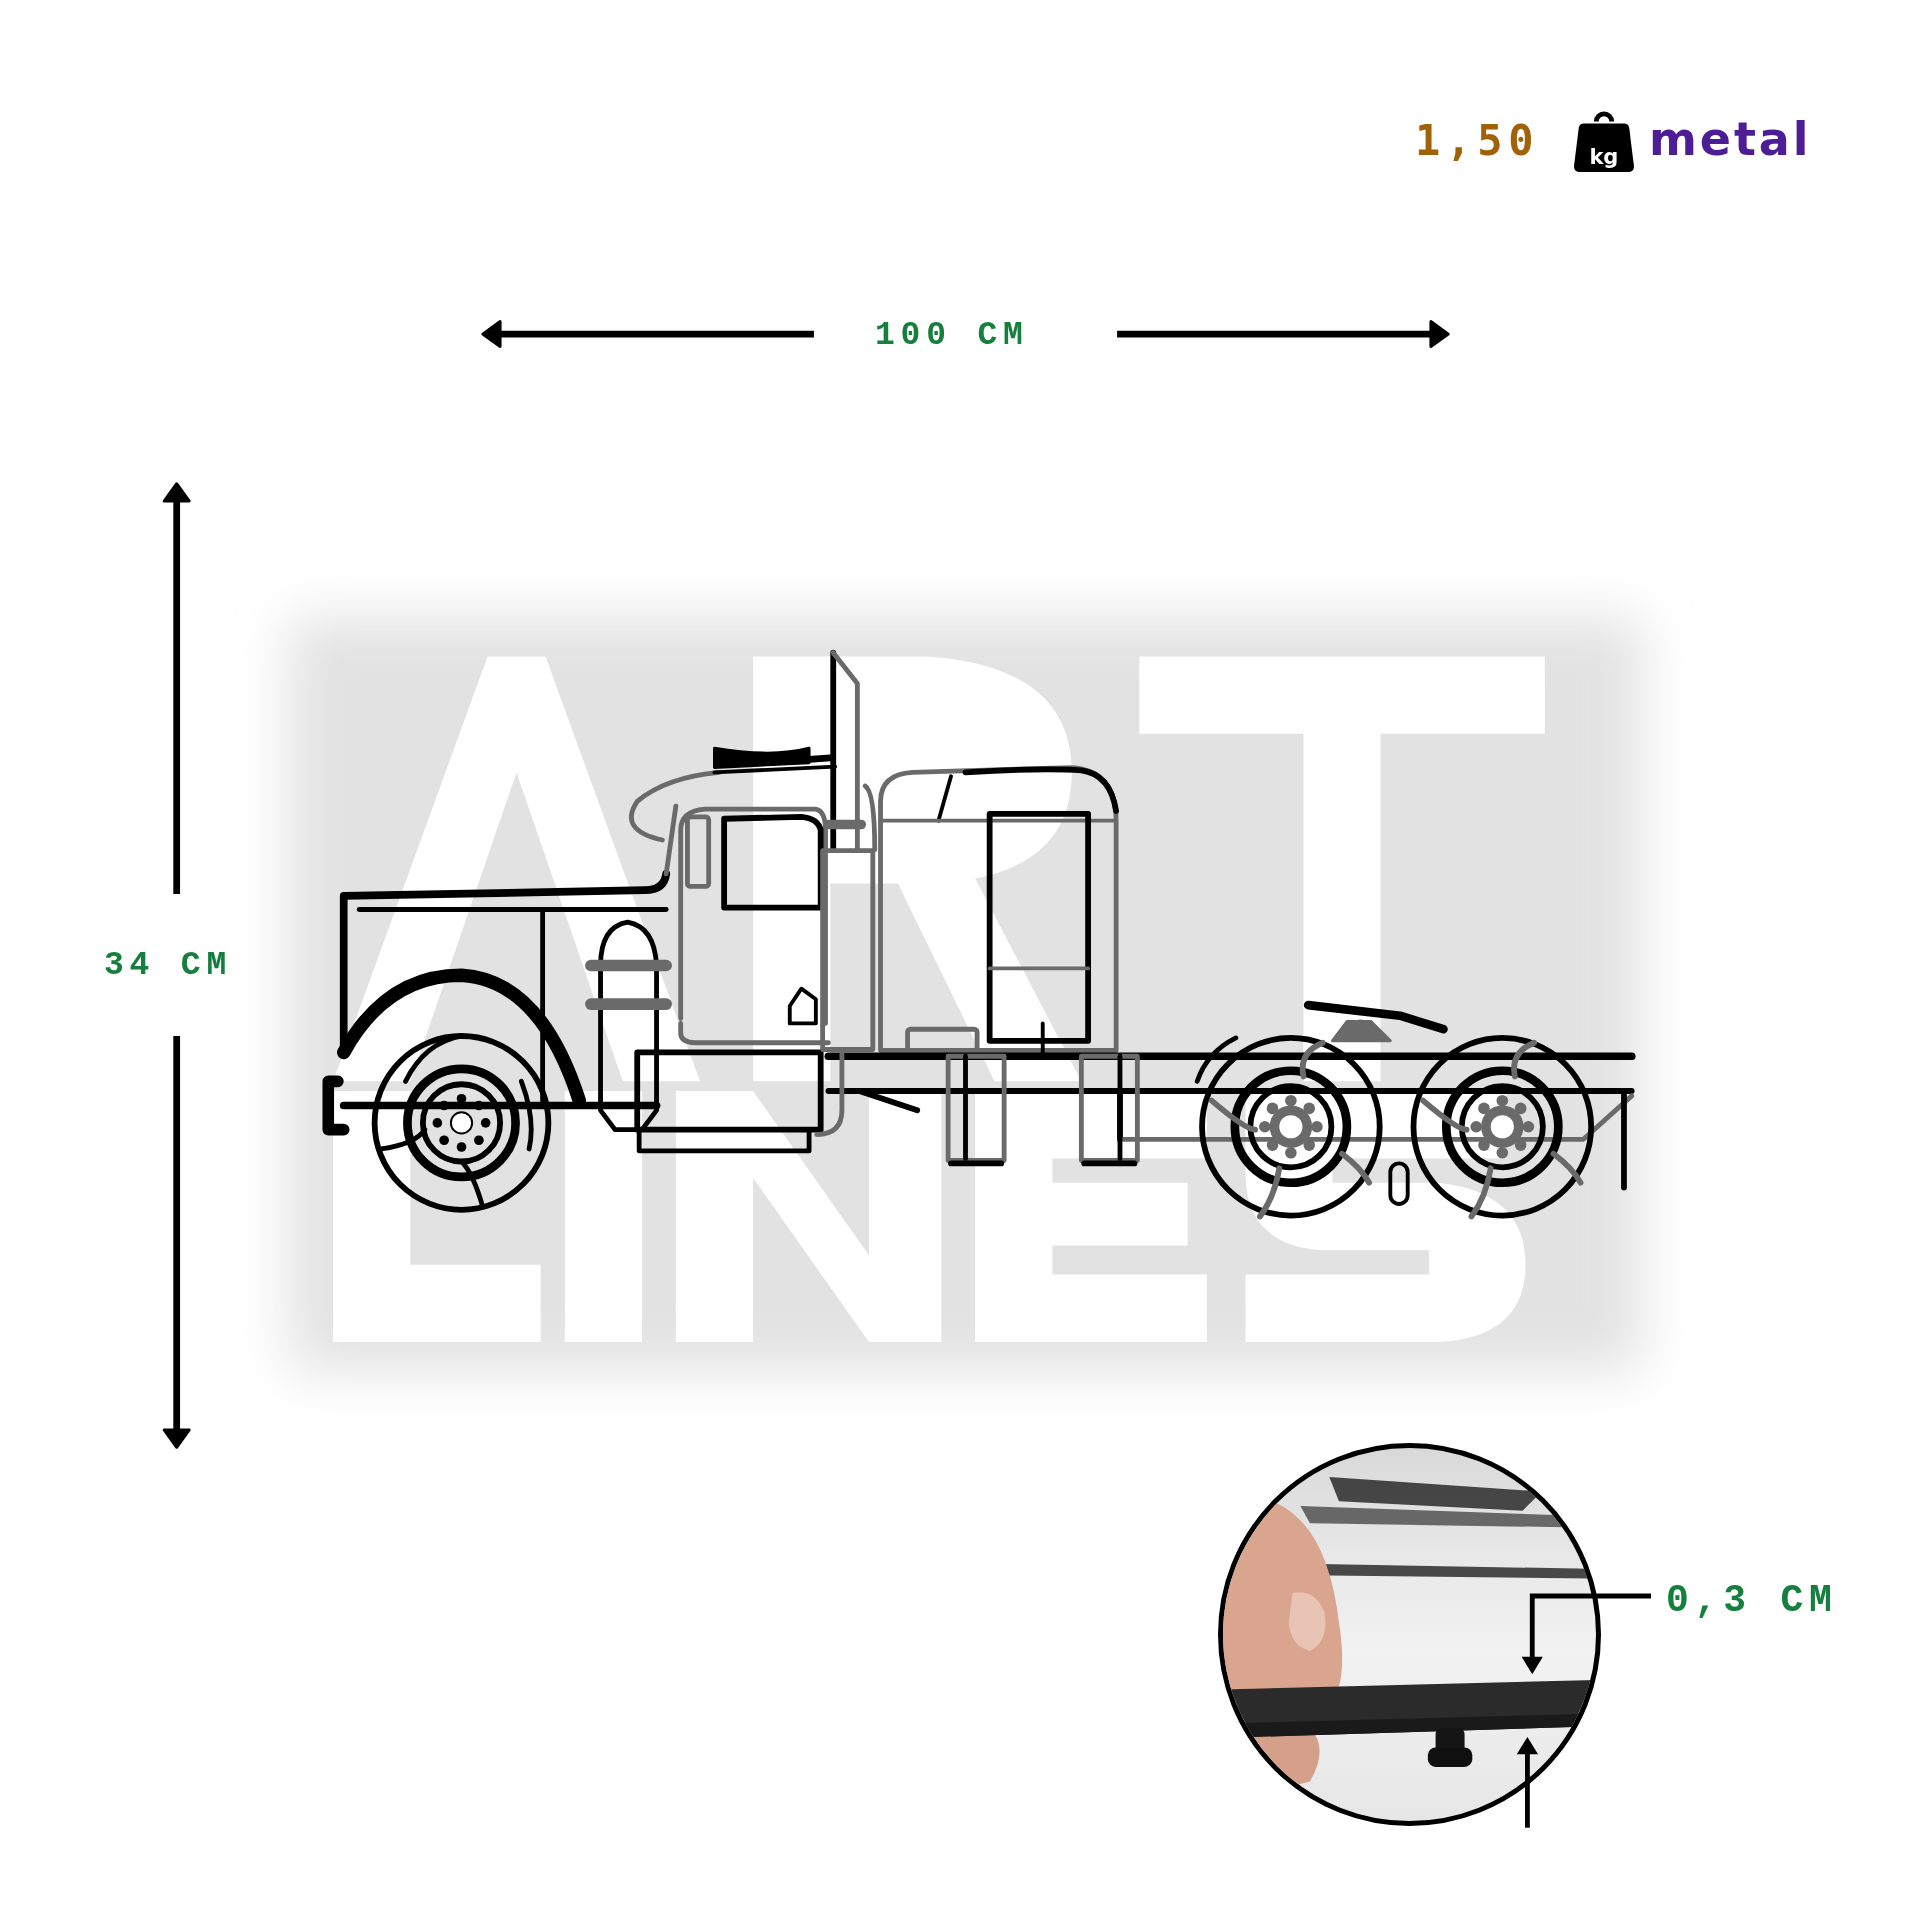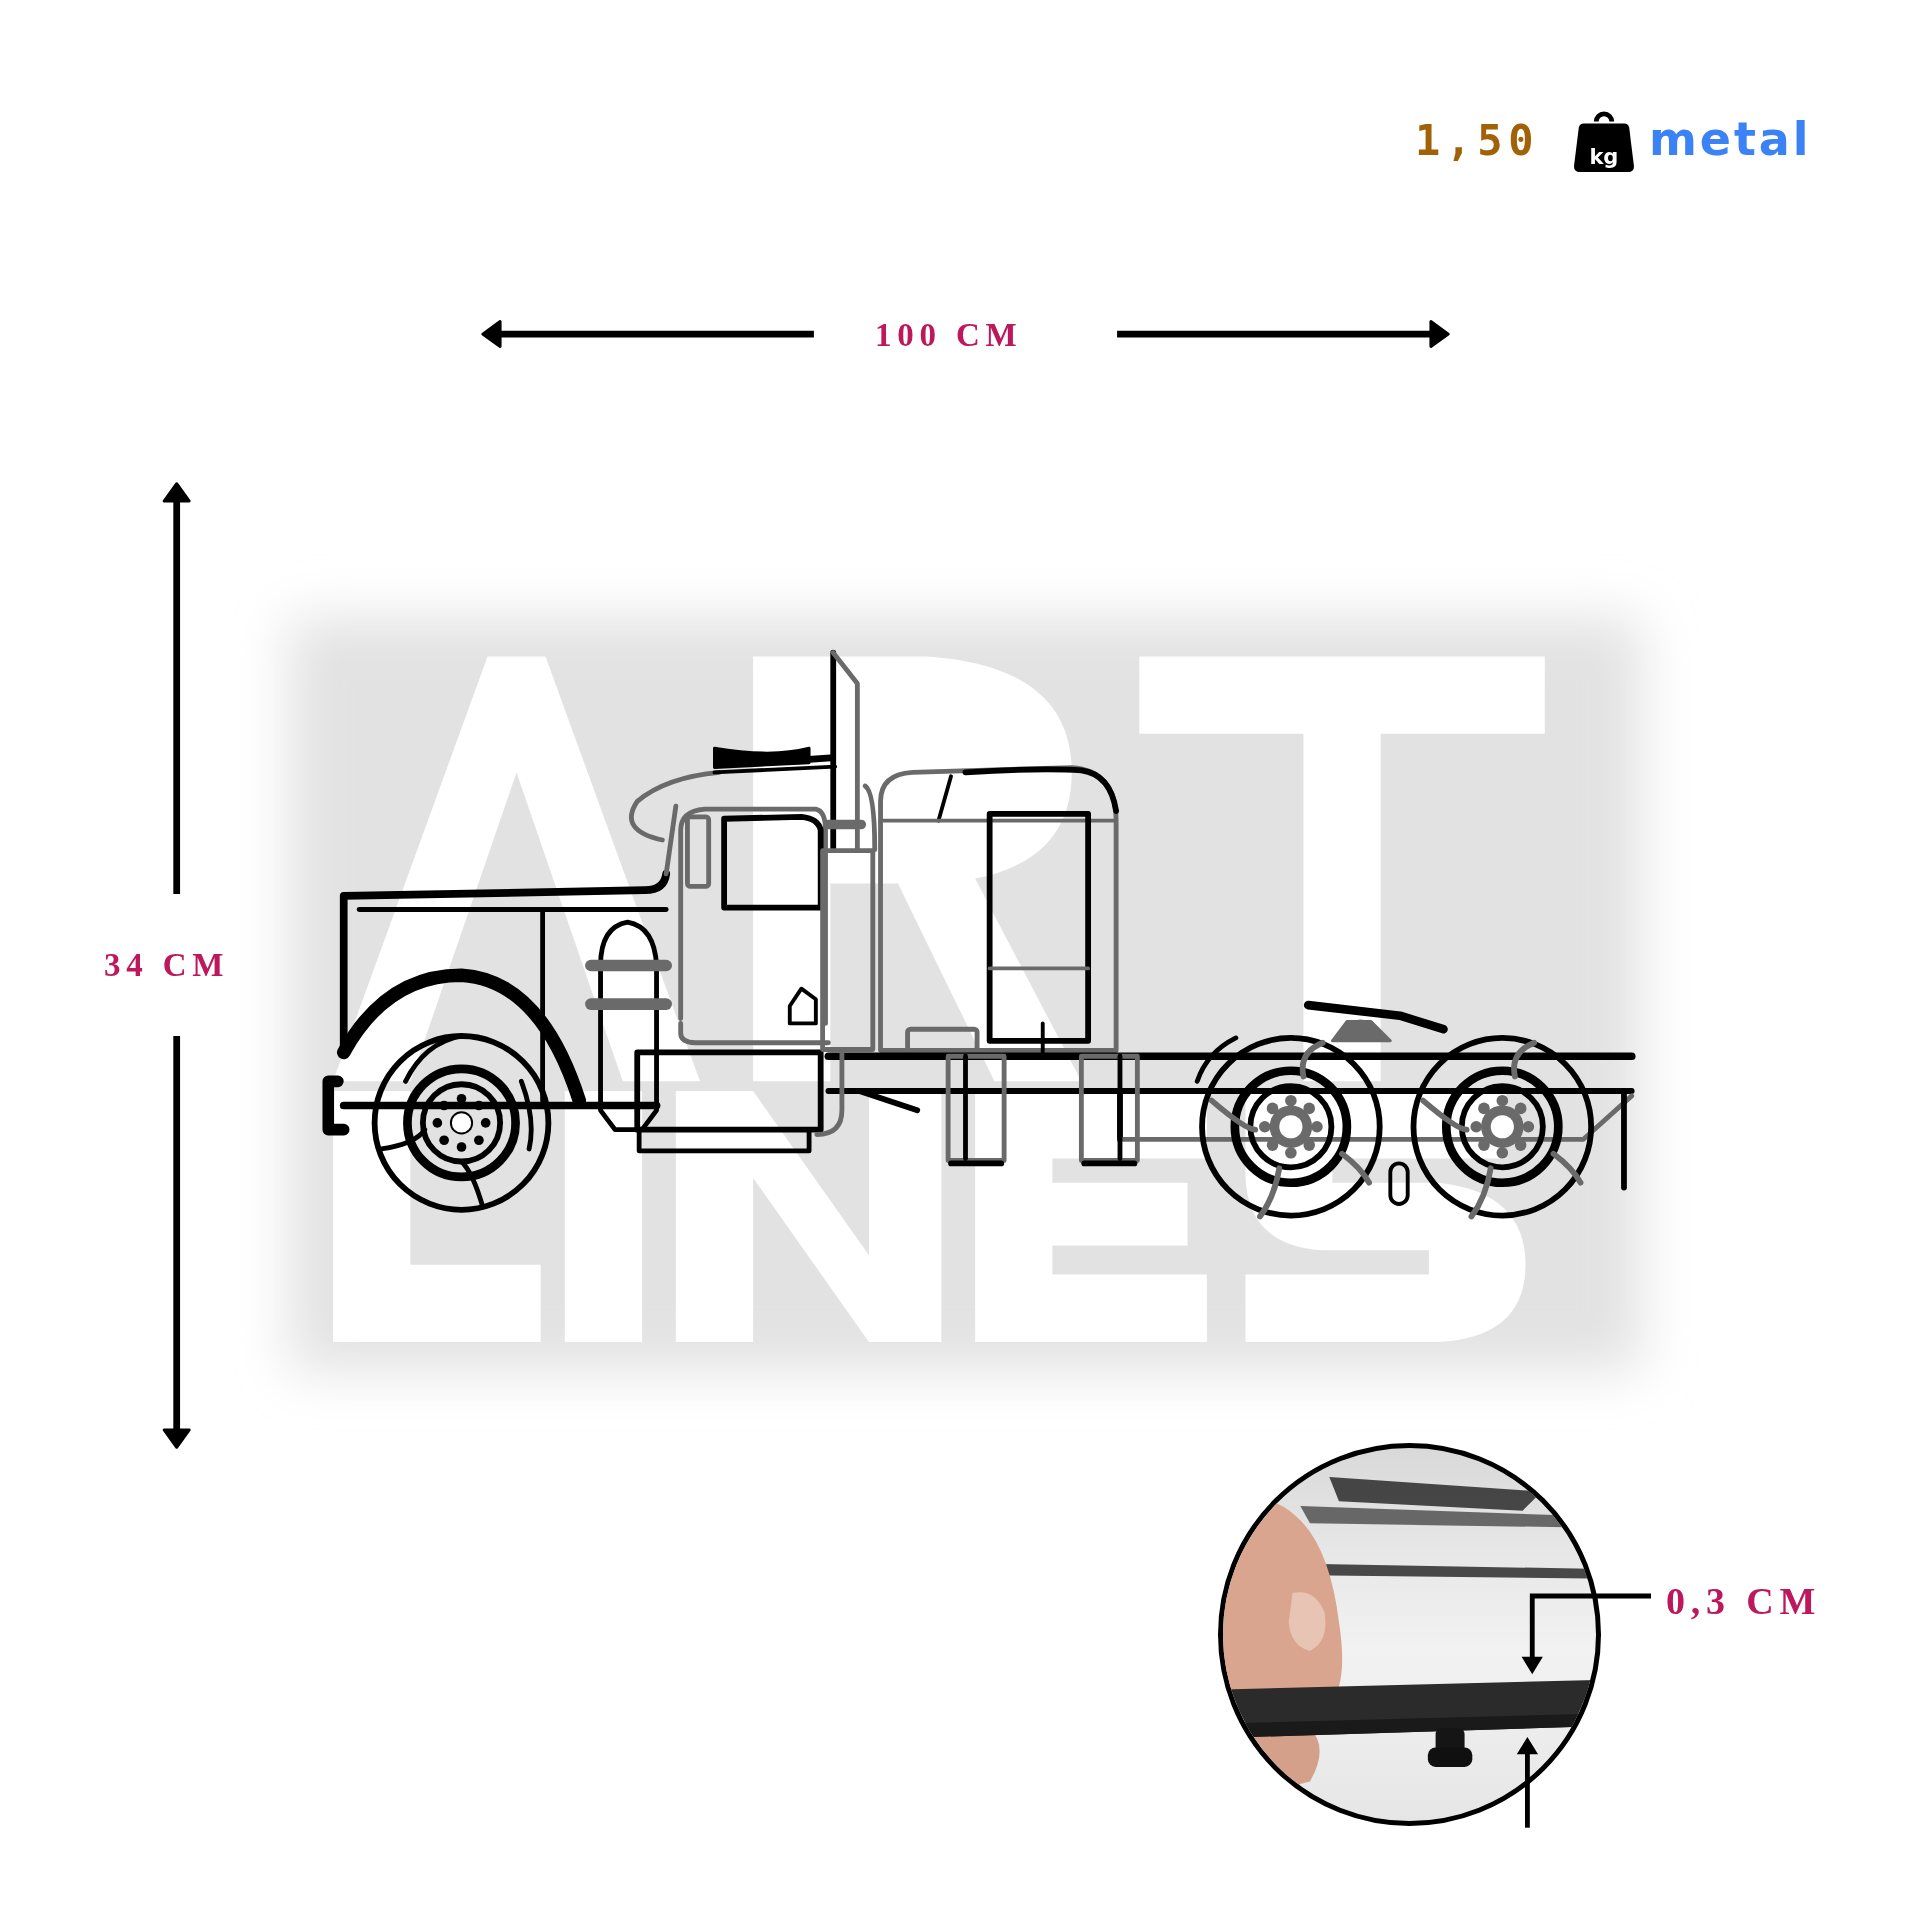--- a/index.html
+++ b/index.html
@@ -1,42 +1,42 @@
 <!DOCTYPE html>
 <html><head>
 <meta charset="utf-8">
 <style>
   html, body { margin: 0; padding: 0; background: #ffffff; }
   body { width: 1931px; height: 1931px; position: relative; overflow: hidden; font-family: "DejaVu Sans", sans-serif; }
   .abs { position: absolute; }
   .dim-text {
     position: absolute;
-    font-family: Liberation Serif, serif;
-    font-weight: bold;
-    color: #be185d;
+    font-family: Liberation Mono, monospace;
+    font-weight: bold;
+    color: #15803d;
     letter-spacing: 5.8px;
     white-space: nowrap;
     line-height: 1;
   }
   .weight-value {
     position: absolute;
     font-family: "DejaVu Sans Mono", monospace;
     font-weight: bold;
     font-size: 42px;
     letter-spacing: 5.8px;
     color: #a16207;
     line-height: 1;
   }
   .material {
     position: absolute;
     font-family: "DejaVu Sans", sans-serif;
     font-weight: bold;
     font-size: 46px;
     letter-spacing: 2.9px;
-    color: #3b82f6;
+    color: #4c1d95;
     line-height: 1;
   }
   .kg-label {
     position: absolute;
     font-family: "DejaVu Sans", sans-serif;
     font-weight: bold;
     font-size: 21px;
     color: #fff;
     line-height: 1;
   }

